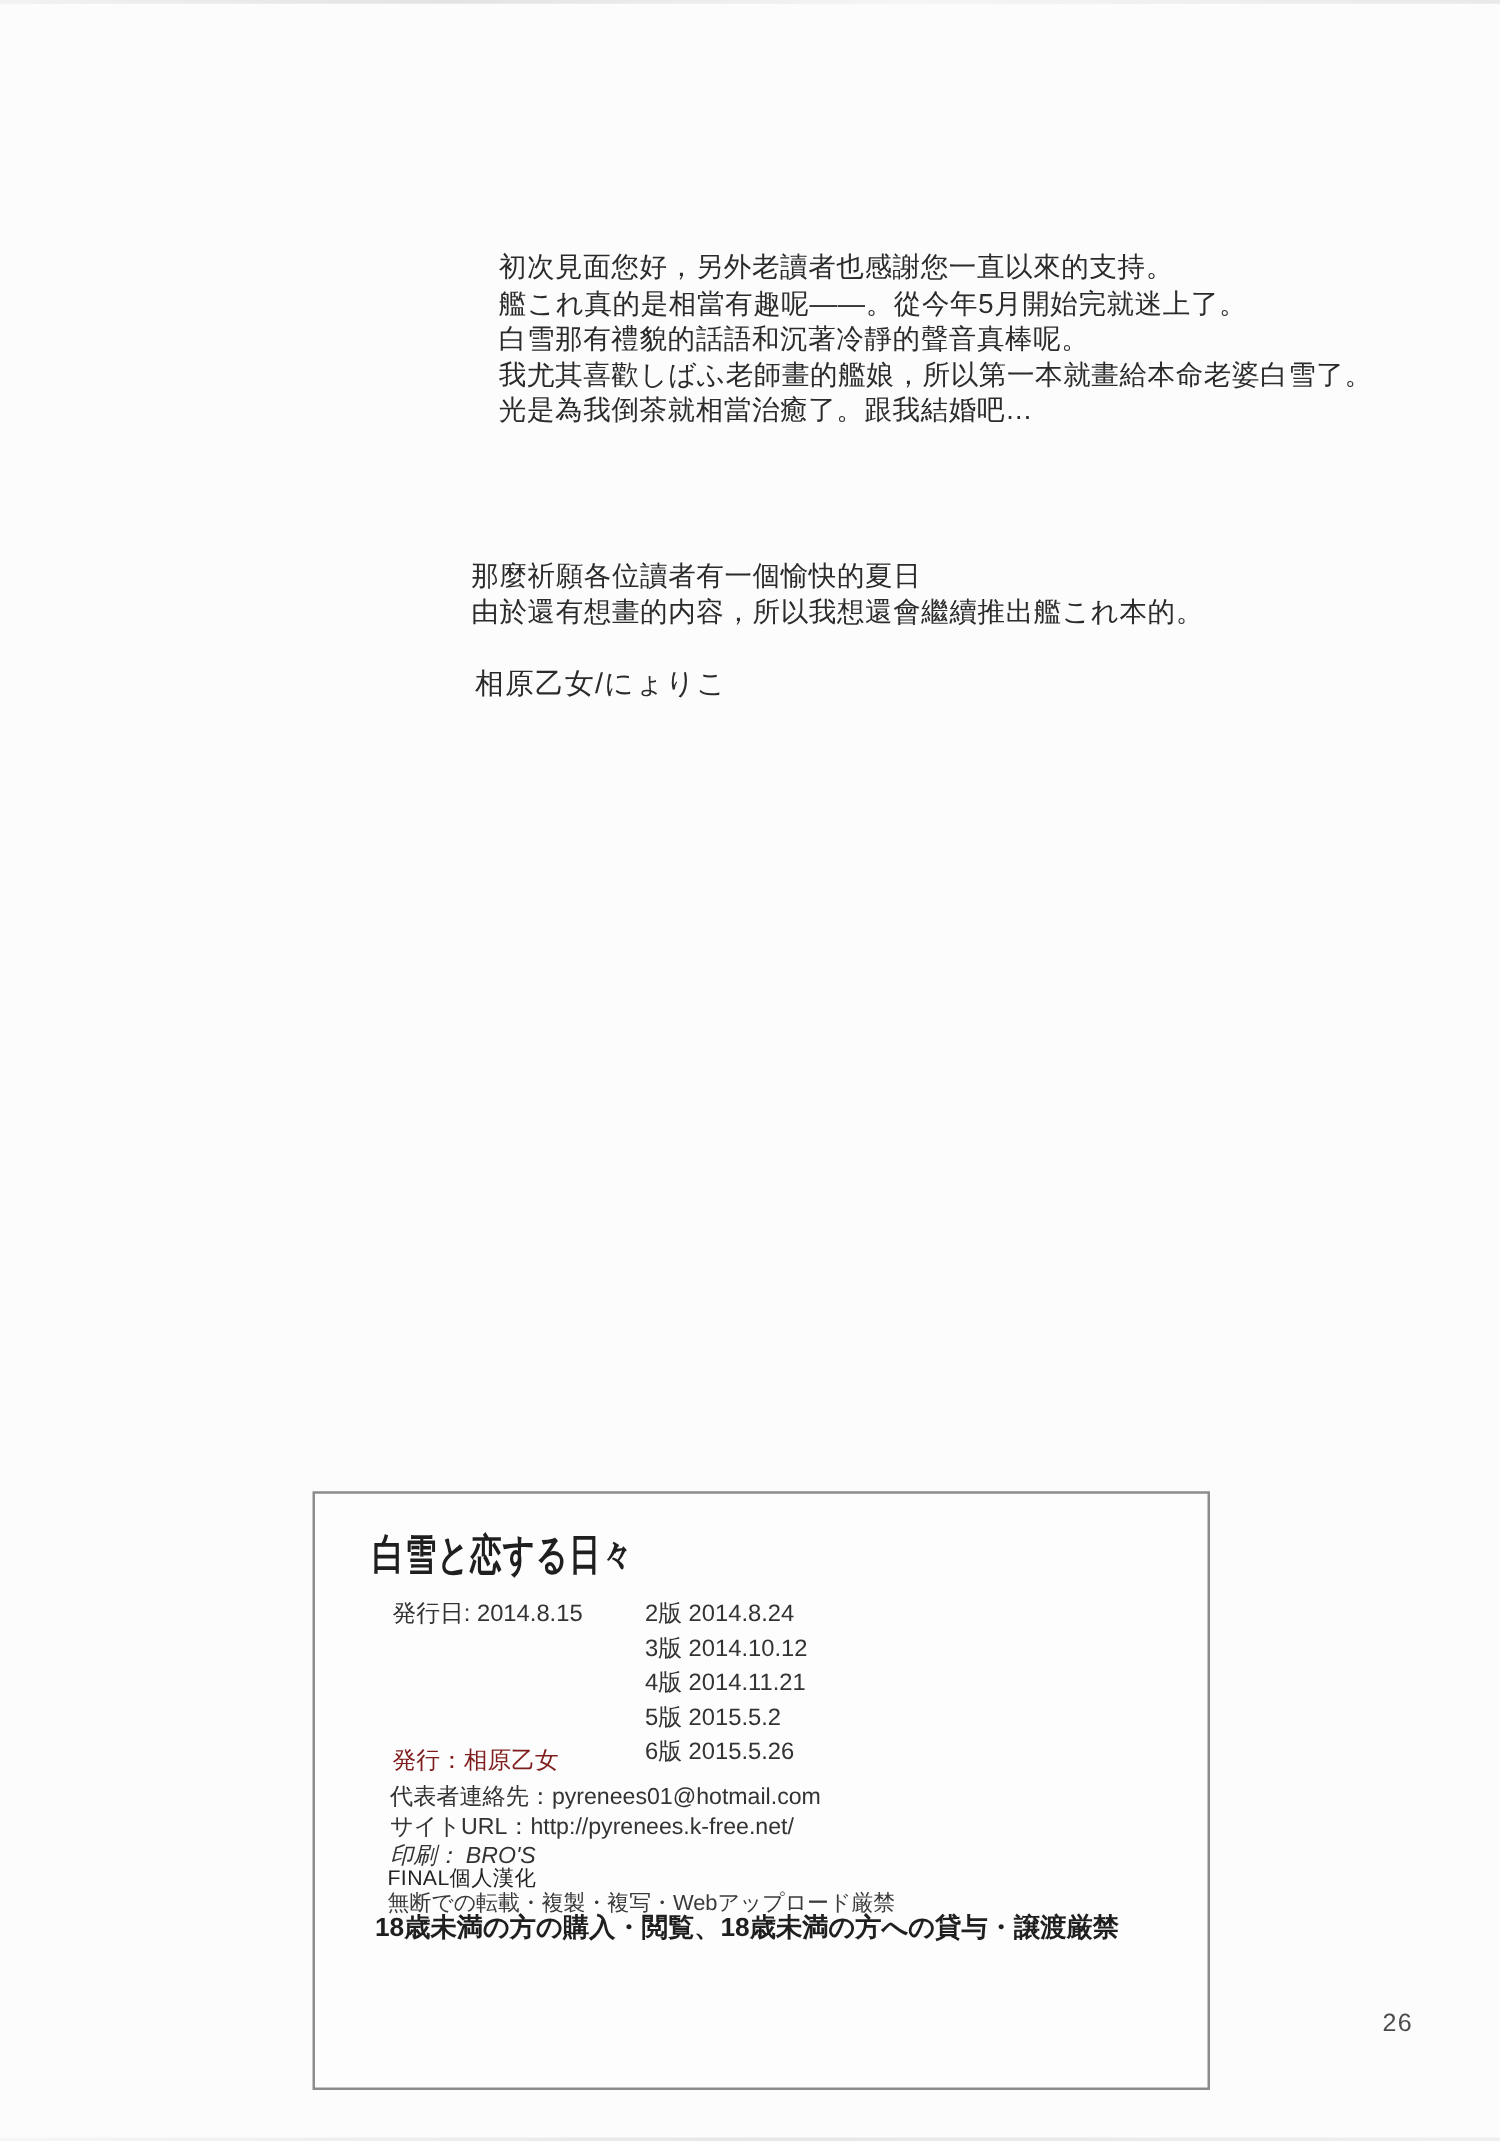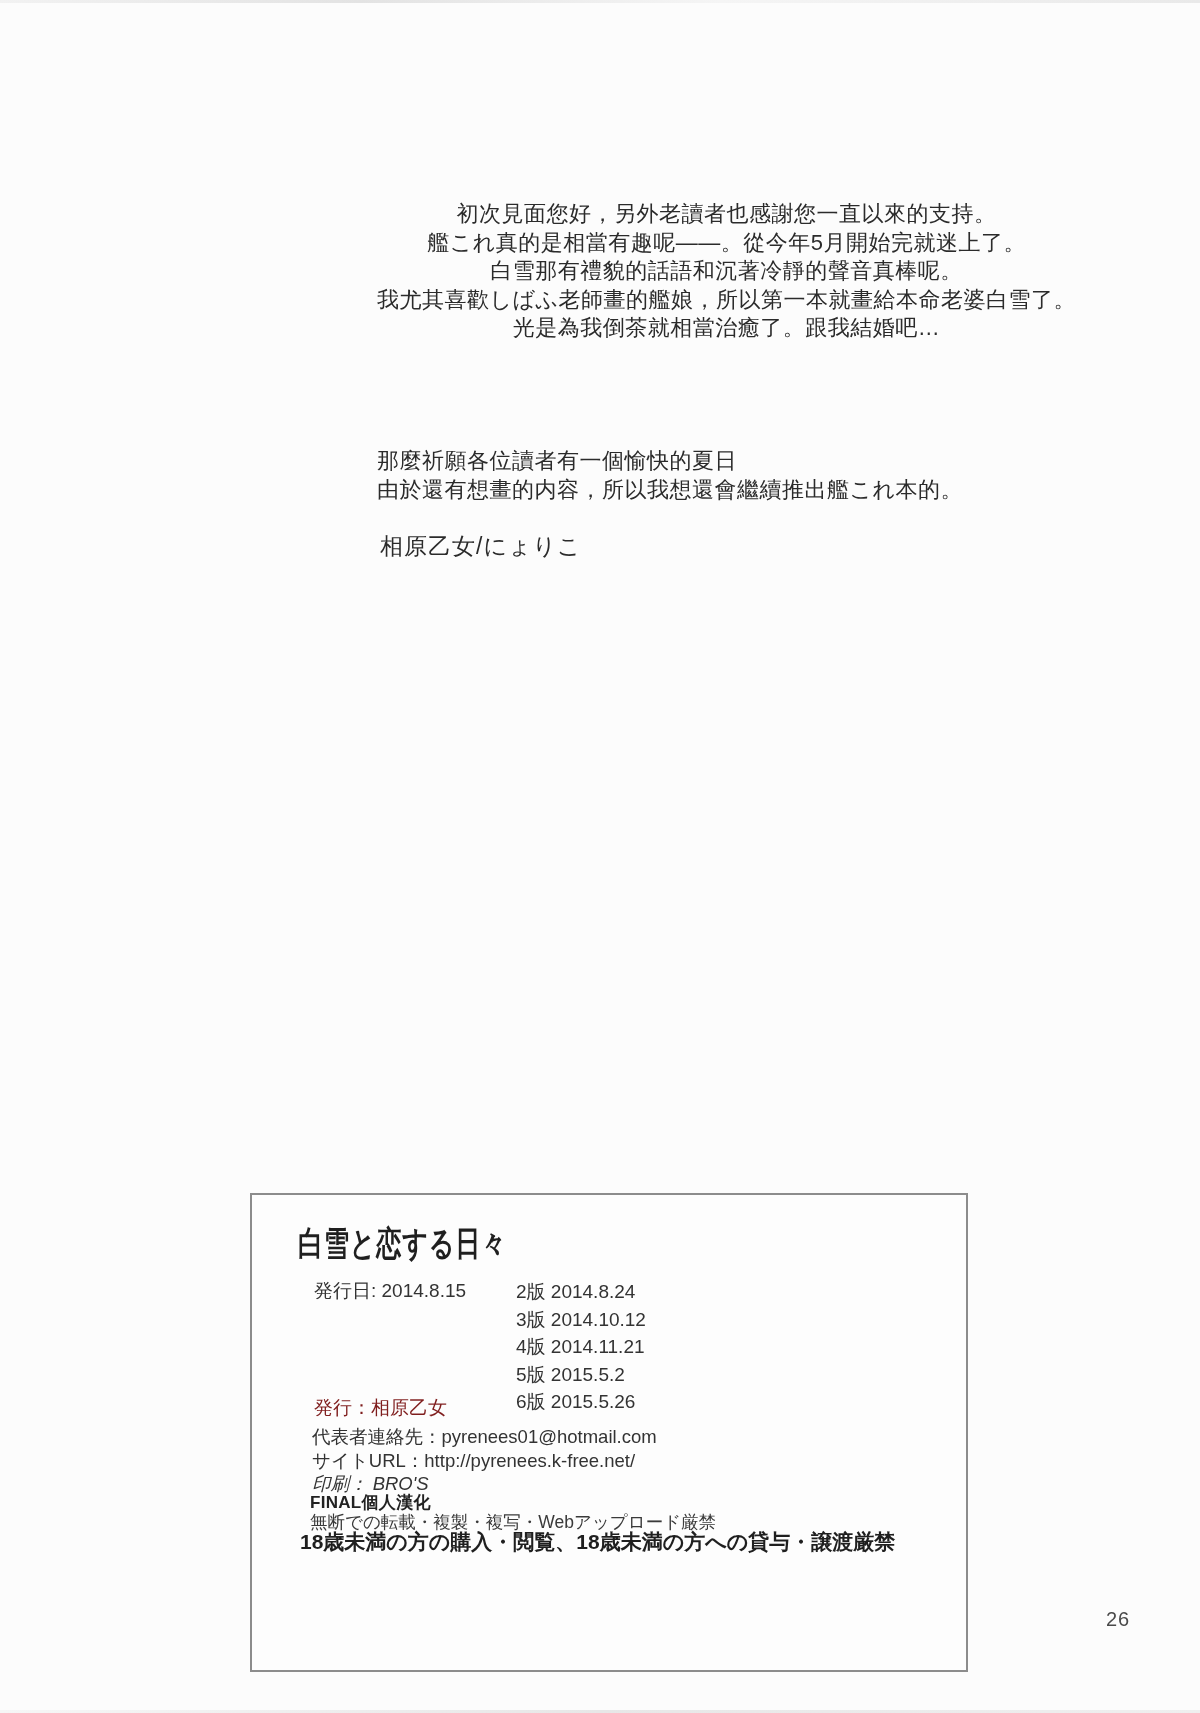--- a/index.html
+++ b/index.html
@@ -20,28 +20,27 @@
     position: absolute; left: 0; top: 0; width: 100%; height: 3px;
     background: linear-gradient(to right, #f2f2f2, #e3e3e3 30%, #f5f5f5 60%, #e9e9e9);
   }
   .scan-edge-bottom {
     position: absolute; left: 0; bottom: 0; width: 100%; height: 3px;
     background: linear-gradient(to right, #f6f6f6, #e7e7e7 50%, #efefef);
   }
 
   .afterword-p1 {
     position: absolute;
-    left: 377px;
+    left: 399px;
     top: 200px;
     font-size: 22px;
     line-height: 28.6px;
     letter-spacing: 0.5px;
     white-space: nowrap;
     color: #2b2b2b;
-    text-align: center;
   }
   .afterword-p2 {
     position: absolute;
     left: 377px;
     top: 447px;
     font-size: 22px;
     line-height: 28.6px;
     letter-spacing: 0.5px;
     white-space: nowrap;
     color: #2b2b2b;
@@ -97,21 +96,21 @@
     left: 62px;
     top: 200px;
     font-size: 19px;
     color: #7f1d1d;
   }
   .contact   { position: absolute; left: 60px; top: 229px; font-size: 18.5px; color: #333; }
   .site-url  { position: absolute; left: 60px; top: 253px; font-size: 18.5px; color: #333; }
   .printer   { position: absolute; left: 60px; top: 276px; font-size: 18.5px; color: #333; font-style: italic; }
   .final-credit {
     position: absolute; left: 58px; top: 296px;
-    font-size: 17px; font-weight: bold; color: #222;
+    font-size: 17px; font-weight: normal; color: #222;
     letter-spacing: 0.3px;
   }
   .no-repro {
     position: absolute; left: 58px; top: 315px;
     font-size: 17.5px; color: #3a3a3a;
   }
   .age-warning {
     position: absolute; left: 48px; top: 333px;
     font-size: 21px; font-weight: bold; color: #1f1f1f;
   }

